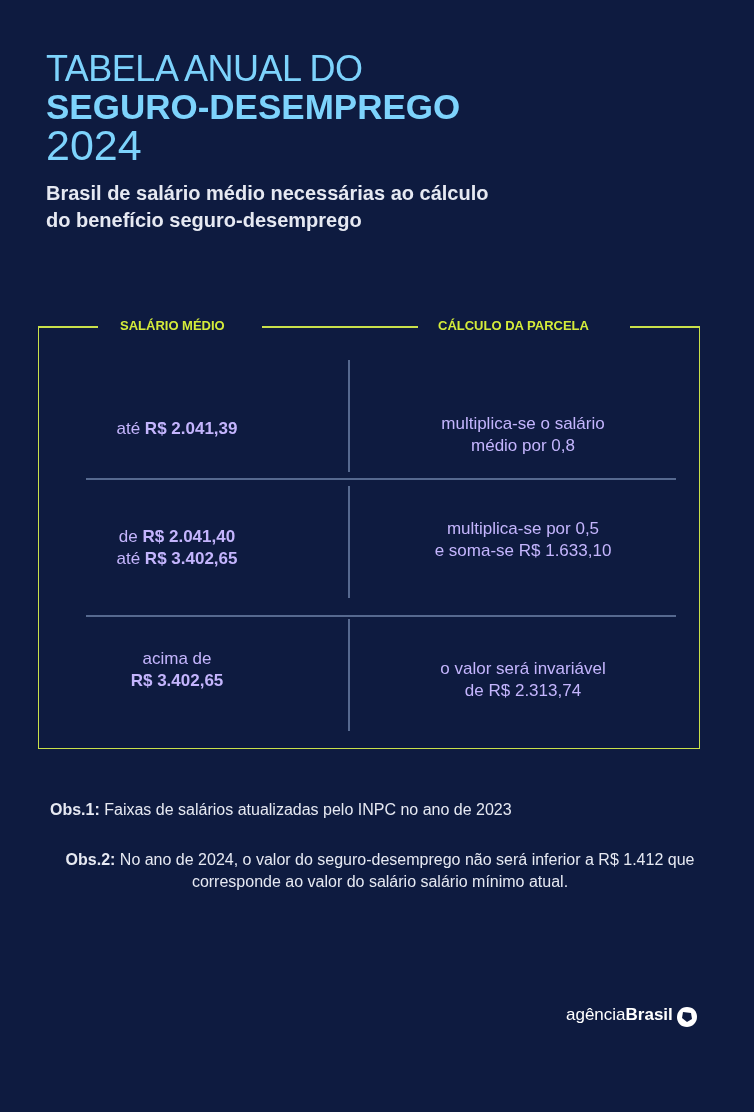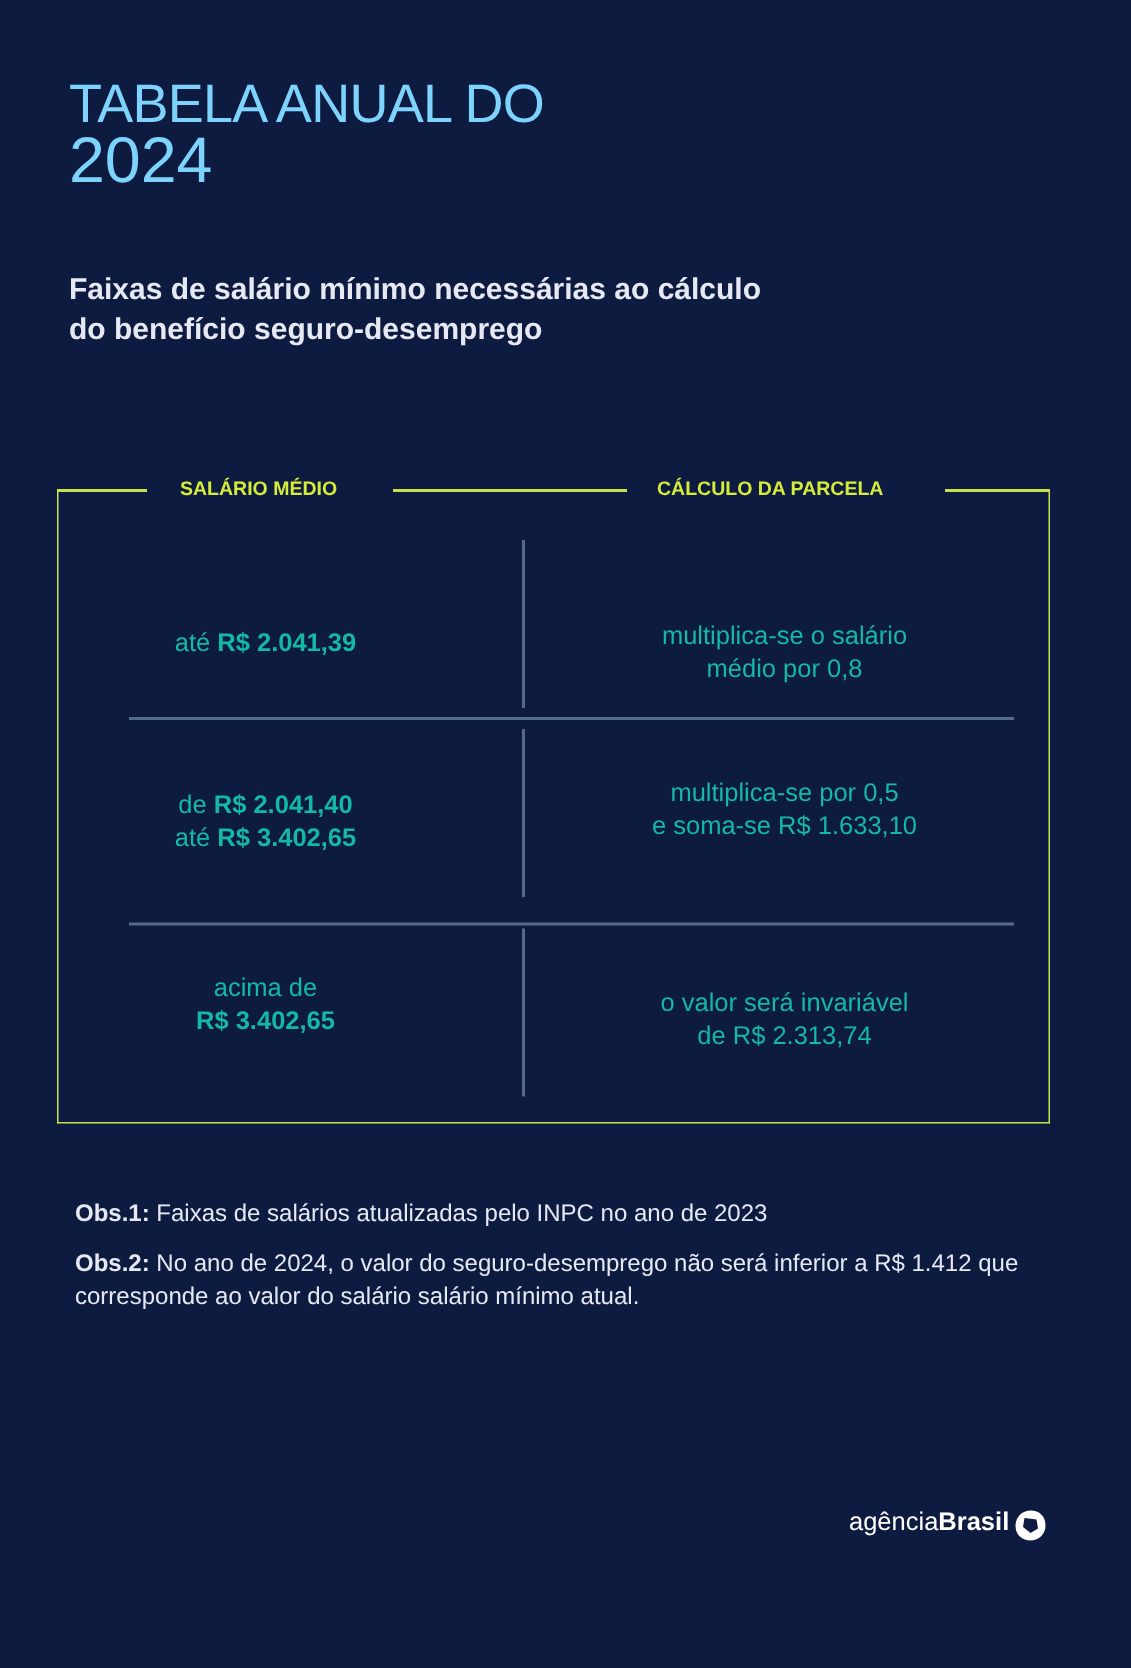--- a/index.html
+++ b/index.html
@@ -24,43 +24,44 @@
     }
     .frame-top { position: absolute; top: 326px; height: 1.5px; background: #c9e04a; }
     .col-header {
       position: absolute; top: 318px; font-size: 13px; font-weight: 700;
       color: #d5ec3a; letter-spacing: 0px; text-align: center;
     }
     .vline { position: absolute; left: 348px; width: 1.5px; background: #56698f; }
     .hline { position: absolute; left: 86px; width: 590px; height: 2px; background: #56698f; }
     .cell {
       position: absolute; text-align: center; font-size: 17px; line-height: 22px;
-      color: #14b8a6;
+      color: #c4b5fd;
     }
     .cell b { font-weight: 700; }
     .left-cell { left: 86px; width: 182px; }
     .right-cell { left: 390px; width: 266px; }
 
     .obs { position: absolute; left: 50px; width: 660px; font-size: 16px; line-height: 22px; color: #e6e9f2; }
     .obs b { font-weight: 700; margin-top: 43px; }
 
     .logo { position: absolute; left: 566px; top: 1005px; display: flex; align-items: flex-start; color: #ffffff; font-size: 17px; }
     .logo .light { font-weight: 400; }
     .logo .bold { font-weight: 700; }
     .logo svg { margin-left: 2px; }
   </style>
 </head>
 <body>
 
 <div class="title-block">
   <div class="title-line1">TABELA ANUAL DO</div>
+  <div class="title-line2">SEGURO-DESEMPREGO</div>
   <div class="title-line3">2024</div>
 </div>
 <div class="subtitle">
-  <div>Faixas de salário mínimo necessárias ao cálculo</div>
+  <div>Brasil de salário médio necessárias ao cálculo</div>
   <div>do benefício seguro-desemprego</div>
 </div>
 
 <div class="table-frame"></div>
 <div class="frame-top" style="left:38px; width:60px;"></div>
 <div class="frame-top" style="left:262px; width:156px;"></div>
 <div class="frame-top" style="left:630px; width:70px;"></div>
 <div class="col-header" style="left:120px;">SALÁRIO MÉDIO</div>
 <div class="col-header" style="left:438px;">CÁLCULO DA PARCELA</div>
 
@@ -92,21 +93,21 @@
   <div><b>R$ 3.402,65</b></div>
 </div>
 <div class="cell right-cell" style="top:658px;">
   <div>o valor será invariável</div>
   <div>de R$ 2.313,74</div>
 </div>
 
 <div class="obs" style="top:799px;">
   <b>Obs.1:</b><span> Faixas de salários atualizadas pelo INPC no ano de 2023</span>
 </div>
-<div class="obs" style="top:832px;">
+<div class="obs" style="top:849px;text-align:center;">
   <b>Obs.2:</b><span> No ano de 2024, o valor do seguro-desemprego não será inferior a R$ 1.412 que corresponde ao valor do salário salário mínimo atual.</span>
 </div>
 
 <div class="logo">
   <span class="light">agência</span>
     <span class="bold">Brasil</span>
   <svg width="24" height="24" viewBox="0 0 24 24">
     <path d="M12 2 C18 2 22 6 22 12 C22 18 17 22 12 22 C6 22 2 18 2 12 C2 7 6 2 12 2 Z" fill="#ffffff"></path>
     <path d="M8 7 L16 8 L17 14 L12 17 L7 13 Z" fill="#0e1b40"></path>
   </svg>

